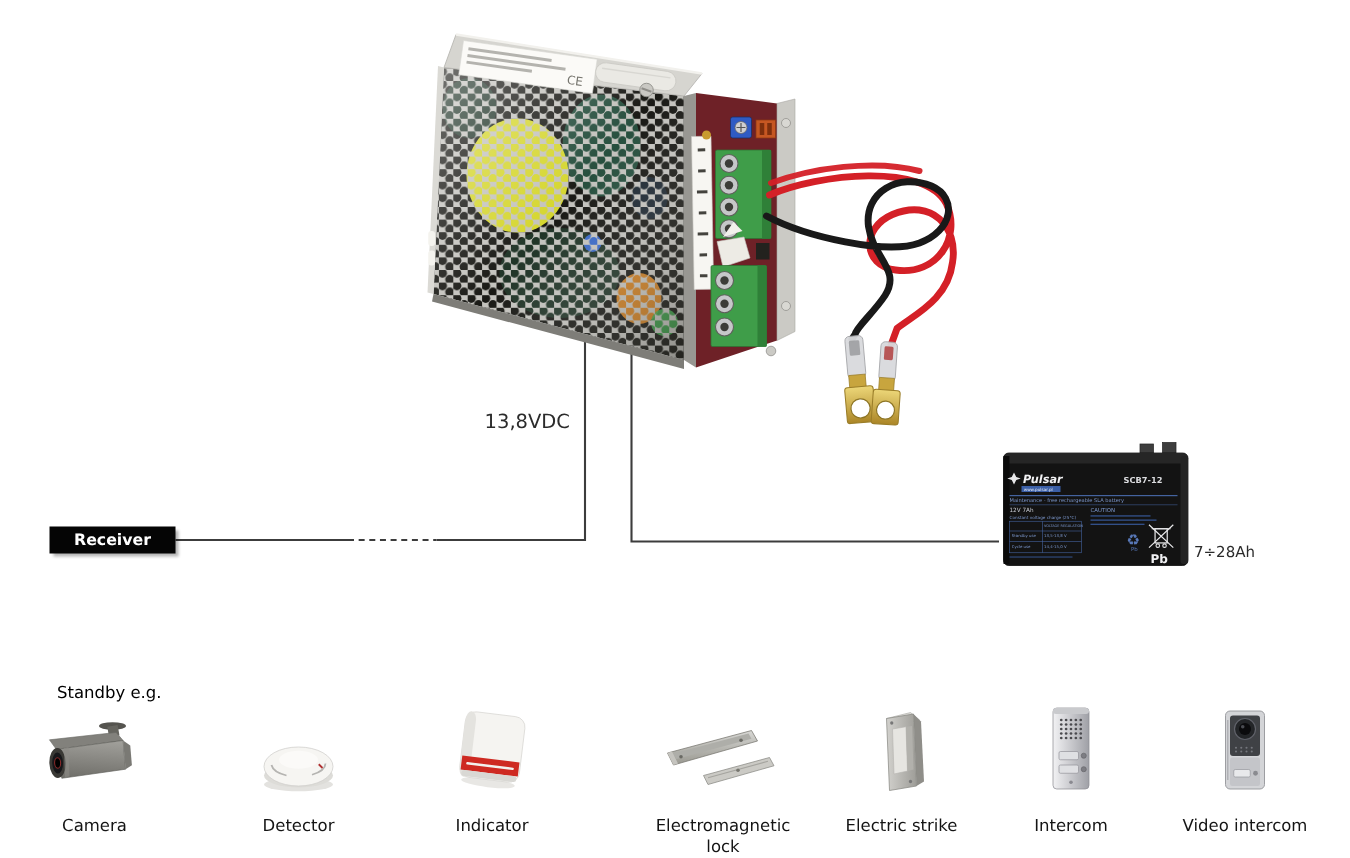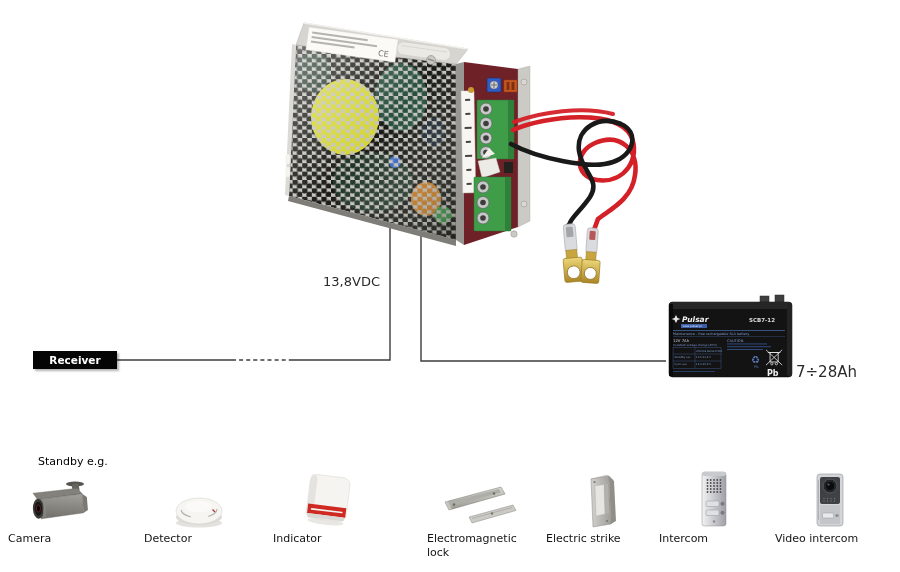--- a/index.html
+++ b/index.html
@@ -5,28 +5,28 @@
   html,body{margin:0;padding:0;background:#fff;}
   .stage{position:relative;width:900px;height:572px;background:#ffffff;overflow:hidden;
          font-family:"DejaVu Sans","Liberation Sans",sans-serif;color:#141414;}
   svg{display:block;}
   svg text{font-family:"DejaVu Sans","Liberation Sans",sans-serif;}
   .conn{position:absolute;left:0;top:0;}
   .psu{position:absolute;left:283px;top:12px;width:360px;height:276px;}
   .battery{position:absolute;left:663px;top:291px;width:140px;height:95px;}
   .voltage-label{position:absolute;left:316px;top:274px;width:64px;text-align:right;
                  font-size:13px;color:#2b2b2b;}
-  .capacity-label{position:absolute;left:796px;top:363px;font-size:15px;color:#2b2b2b;}
+  .capacity-label{position:absolute;left:796px;top:363px;font-size:10px;color:#2b2b2b;}
   .receiver-box{position:absolute;left:33px;top:351px;width:84px;height:18px;background:#050505;
                 color:#fff;font-size:10.5px;font-weight:bold;text-align:center;line-height:18px;
                 box-shadow:2px 2px 2px rgba(0,0,0,0.30);}
   .examples-title{position:absolute;left:38px;top:455px;font-size:11px;color:#000;}
   .ex{position:absolute;top:468px;width:120px;}
   .ih{height:60px;display:flex;align-items:flex-end;justify-content:center;}
-  .cap{font-size:11px;line-height:14px;color:#141414;width:110px;margin:4px auto 0;}
+  .cap{font-size:11px;line-height:14px;color:#141414;width:110px;margin:16px auto 0;text-align:center;}
 </style>
 </head>
 <body>
 
 <div class="stage">
 
   <svg class="conn" width="900" height="572">
     <path d="M117,360 H232" stroke="#3c3c3c" stroke-width="1.4" fill="none"></path>
     <path d="M232,360 H291" stroke="#3c3c3c" stroke-width="1.4" fill="none" stroke-dasharray="4 3.1"></path>
     <path d="M291,360 H390 V224" stroke="#3c3c3c" stroke-width="1.4" fill="none"></path>

